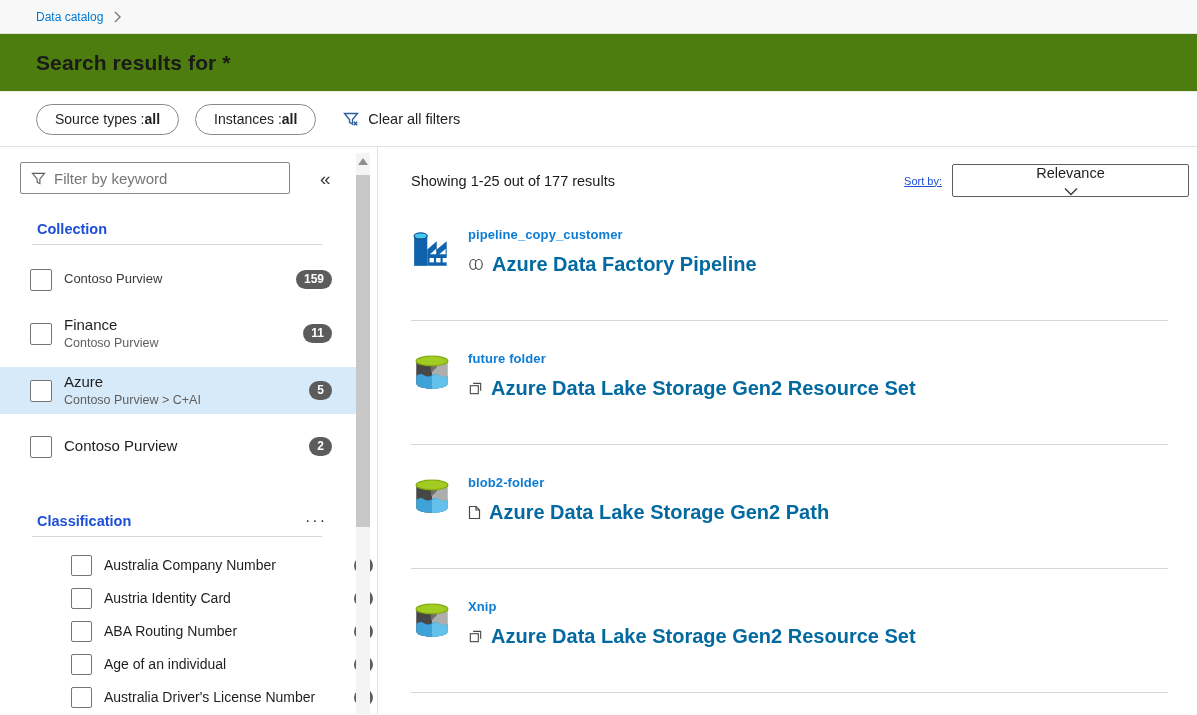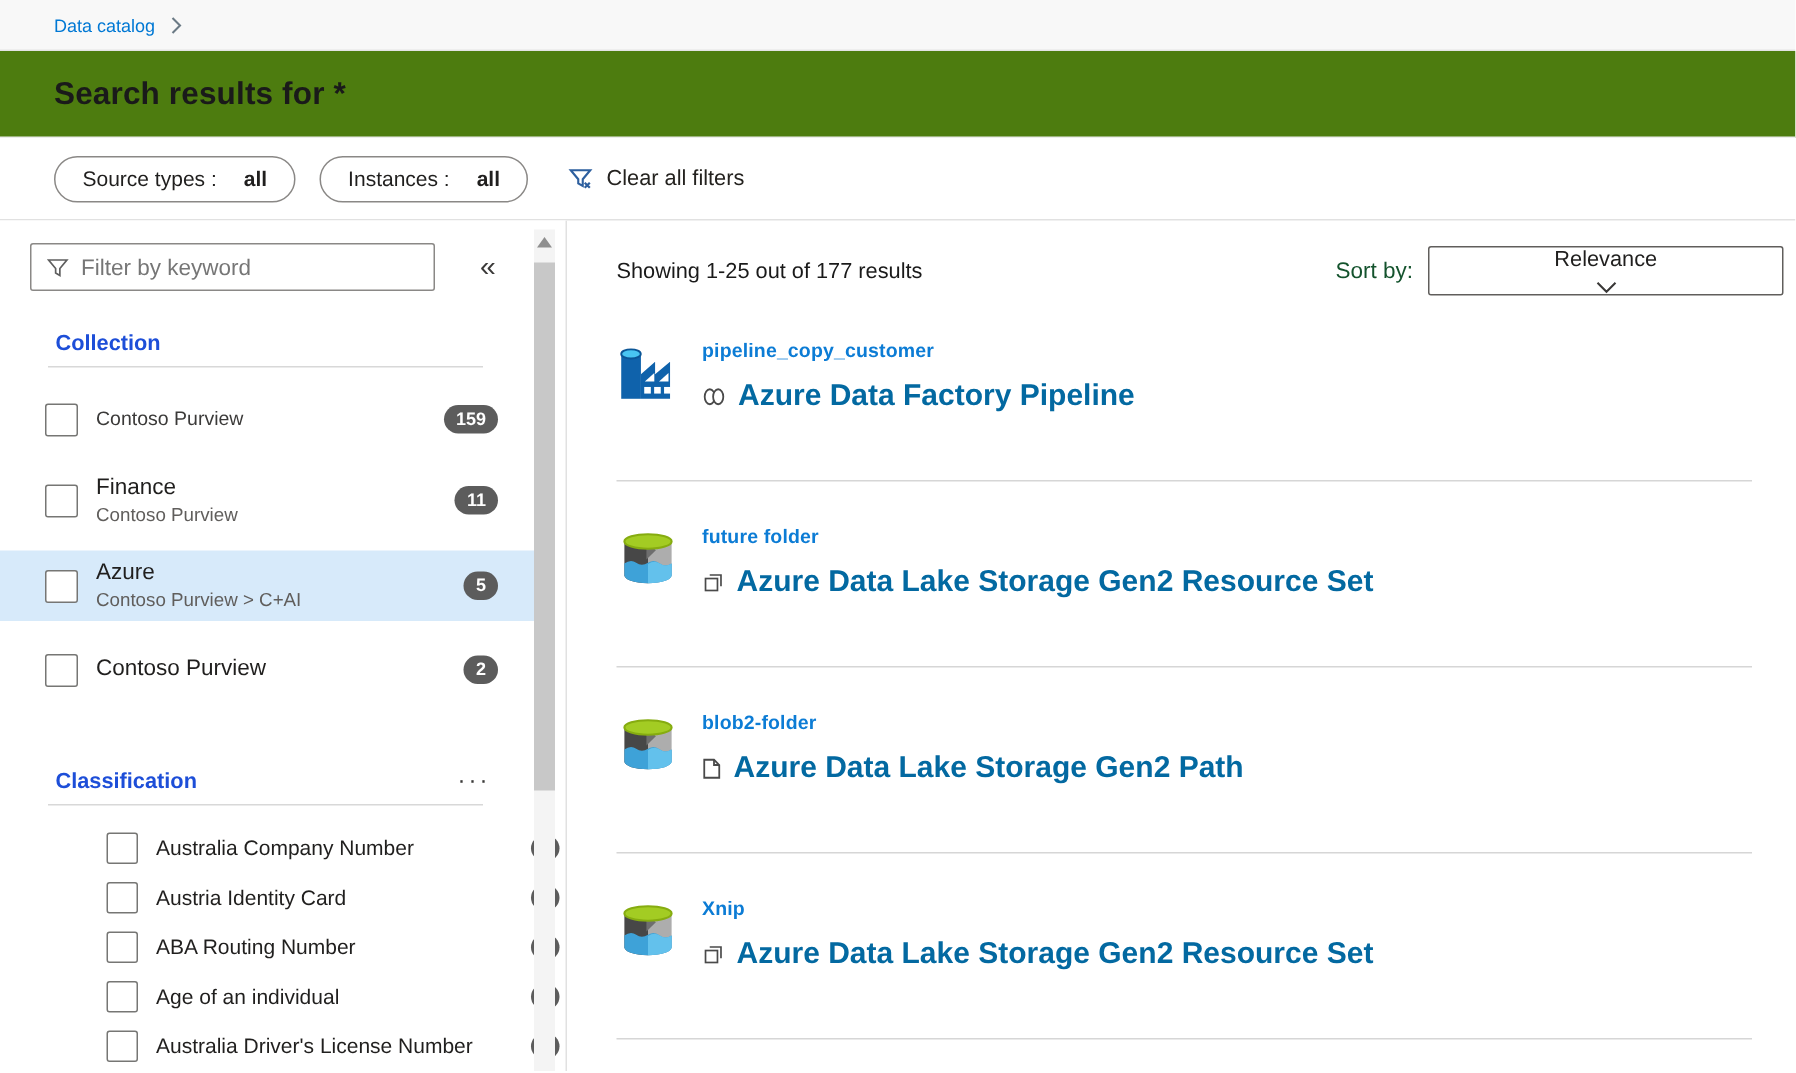--- a/index.html
+++ b/index.html
@@ -26,21 +26,21 @@
   }
   .page-title { font-size: 21px; font-weight: 700; color: #1a1a1a; letter-spacing: .1px; }
 
   
   .filterbar {
     height: 55px; display: flex; align-items: center; padding-left: 36px;
     border-bottom: 1px solid #e1e1e1; gap: 16px;
   }
   .pill {
     height: 31px; border: 1px solid #8a8886; border-radius: 16px;
-    display: flex; align-items: center; padding: 0 18px; gap: 18px;
+    display: flex; align-items: center; padding: 0 18px; gap: 0;
     font-size: 14px; color: #201f1e; background: #fff; cursor: pointer; white-space: nowrap;
   }
   .pill b { font-weight: 700; }
   .clear-filters { display: flex; align-items: center; gap: 8px; margin-left: 10px; cursor: pointer; }
   .clear-filters span { font-size: 14.5px; color: #24221f; }
 
   
   .content { display: flex; height: 567px; }
 
   
@@ -115,21 +115,21 @@
   }
 
   
   .main { flex: 1; padding: 0 29px 0 33px; overflow: hidden; }
   .results-toolbar {
     margin-top: 17px; margin-right: -21px; height: 33px;
     display: flex; align-items: center; justify-content: space-between;
   }
   .summary { font-size: 14.5px; color: #1a1a1a; }
   .sort-group { display: flex; align-items: center; }
-  .sort-label { font-size: 15px; color: #14532d; margin-right: 10px; }
+  .sort-label { font-size: 11px; color: #1d4ed8; margin-right: 10px; text-decoration: underline; }
   .sort-select {
     width: 237px; height: 33px; border: 1px solid #605e5c; border-radius: 2px;
     display: flex; align-items: center; justify-content: space-between;
     padding: 0 12px; background: #fff; cursor: pointer; flex-direction: column;
   }
   .sort-value { font-size: 14.5px; color: #201f1e; }
 
   .result-item { padding: 28px 0 44px; border-bottom: 1px solid #d6d6d6; display: flex; }
   .result-icon { width: 42px; height: 42px; flex: 0 0 42px; margin-top: 2px; }
   .result-body { margin-left: 15px; }

